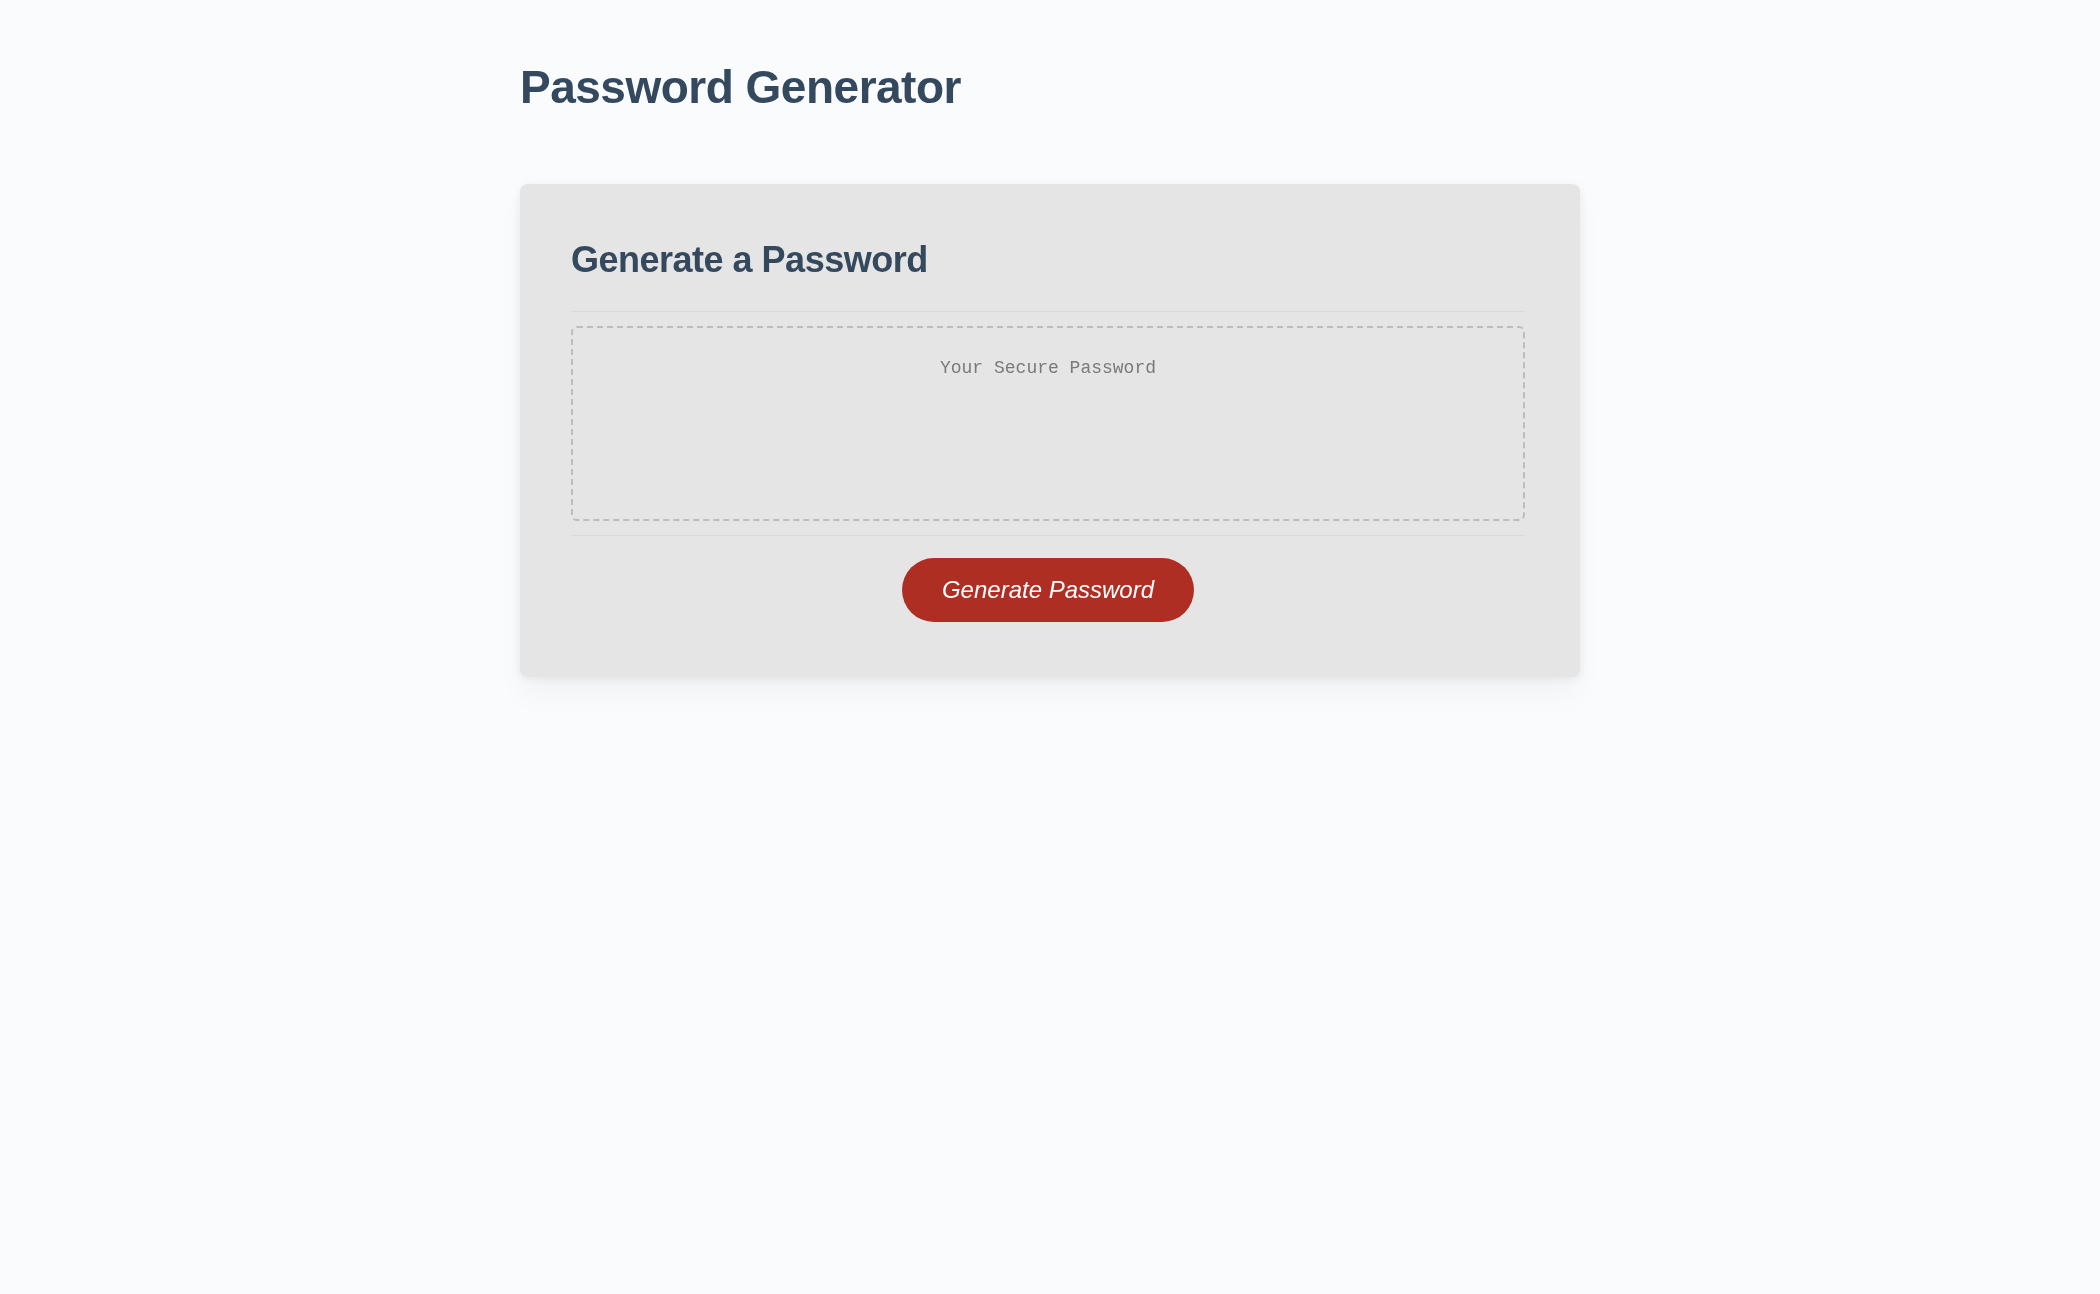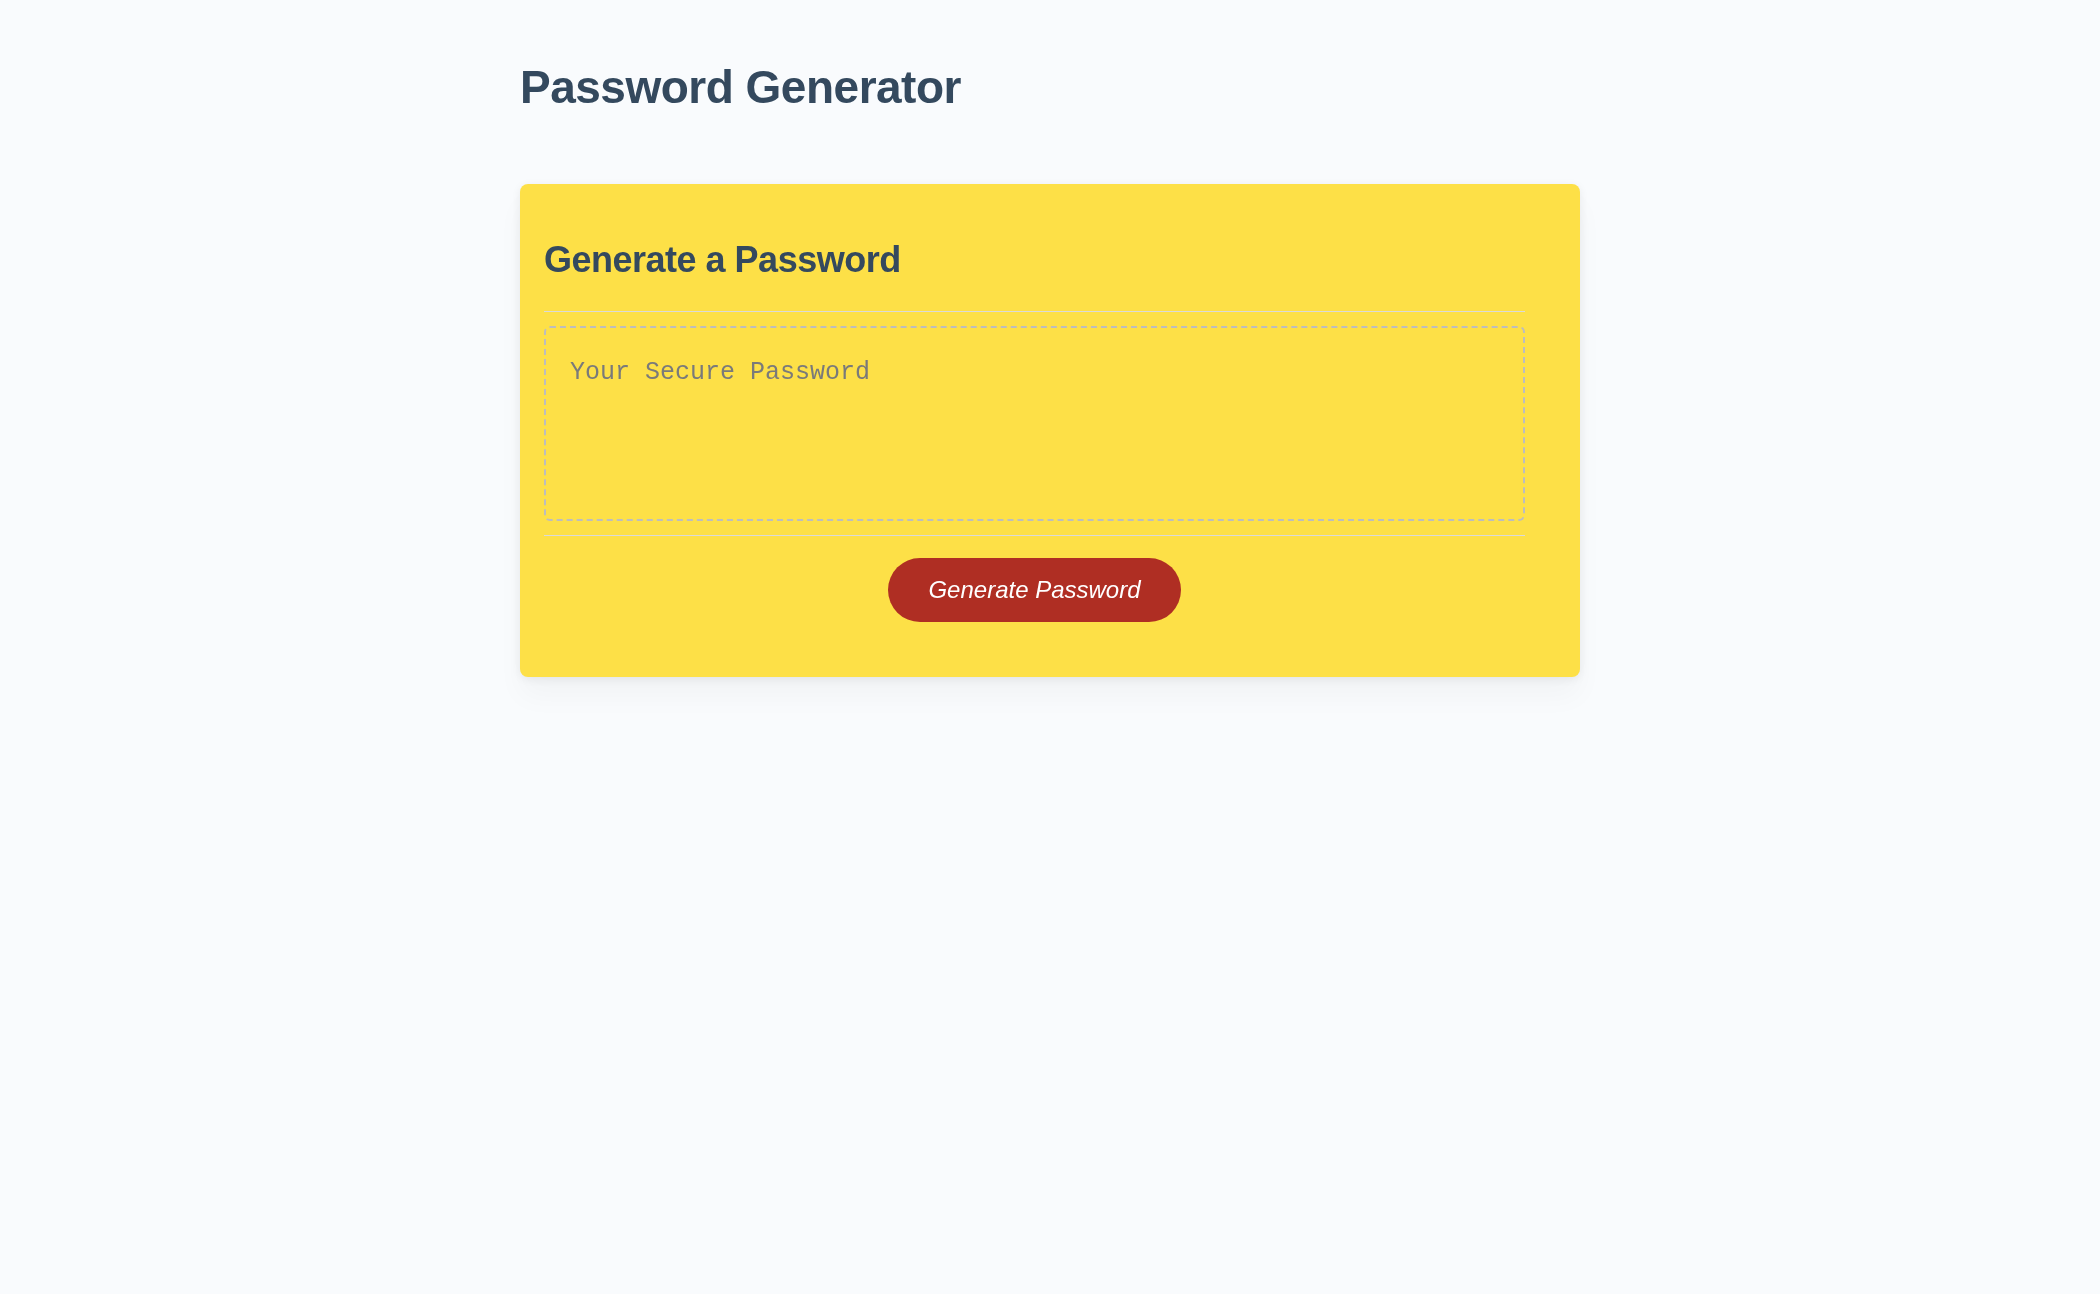--- a/index.html
+++ b/index.html
@@ -23,24 +23,24 @@
 
     .page-title {
       font-size: 46px;
       font-weight: 700;
       color: #34495e;
       margin-bottom: 70px;
       letter-spacing: -0.5px;
     }
 
     .card {
-      background: #fde047;
+      background: #e5e5e5;
       border-radius: 8px;
       box-shadow: 0 2px 10px rgba(0,0,0,0.07), 0 20px 28px rgba(0,0,0,0.03);
-      padding: 55px 55px 55px 24px;
+      padding: 55px 55px 55px 51px;
     }
 
     .card-heading {
       font-size: 36px;
       font-weight: 700;
       color: #34495e;
       margin-bottom: 30px;
       letter-spacing: -0.5px;
     }
 
@@ -50,23 +50,23 @@
       margin: 0;
     }
 
     .password-box {
       border: 2px dashed #bdbdbd;
       border-radius: 6px;
       min-height: 195px;
       margin-top: 14px;
       margin-bottom: 14px;
       padding: 30px 24px;
-      text-align: left;
+      text-align: center;
       font-family: "Courier New", Courier, monospace;
-      font-size: 25px;
+      font-size: 18px;
       color: #7a7a7a;
       word-break: break-all;
     }
 
     .divider-bottom {
       border: none;
       border-top: 1px solid #dadada;
       margin: 0 0 22px 0;
     }
 

